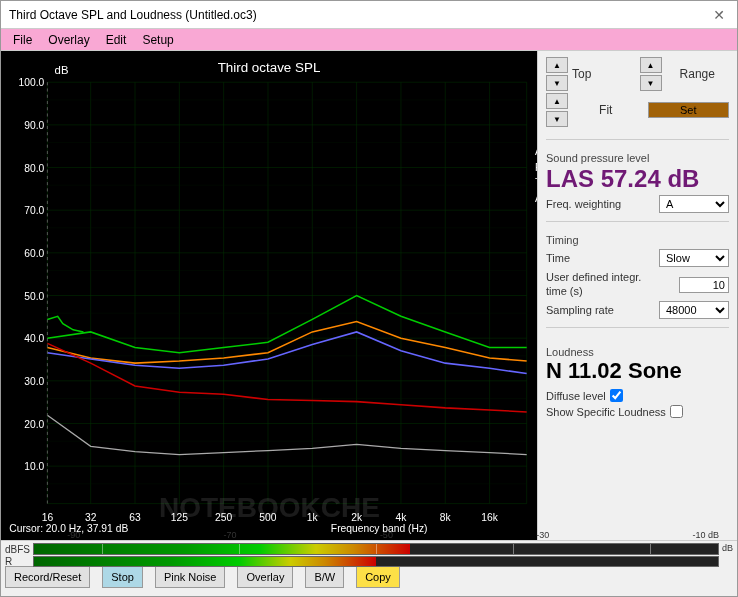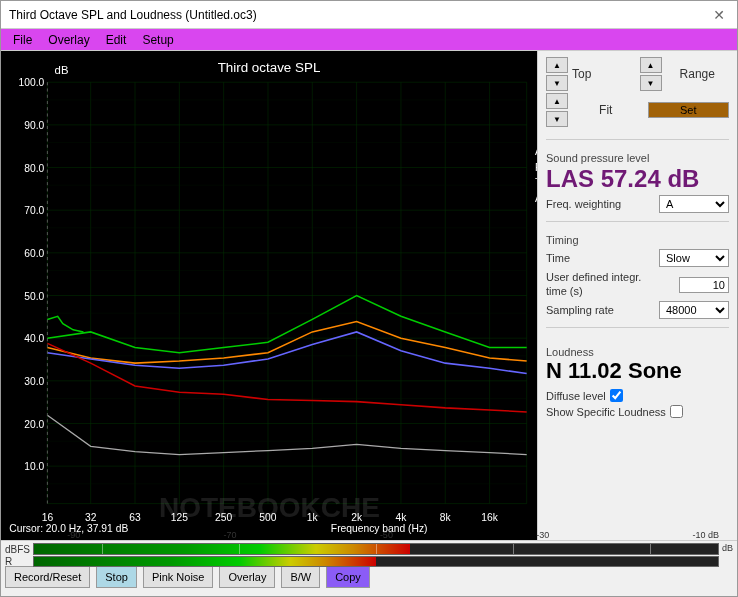--- a/index.html
+++ b/index.html
@@ -4,21 +4,21 @@
   <style>
     * { box-sizing: border-box; margin: 0; padding: 0; }
     body { font-family: 'Segoe UI', Arial, sans-serif; font-size: 12px; background: #f0f0f0; width: 738px; height: 597px; overflow: hidden; }
     
     .window { width: 738px; height: 597px; background: #f0f0f0; border: 1px solid #999; display: flex; flex-direction: column; }
     
     .title-bar { background: #fff; border-bottom: 1px solid #ccc; padding: 4px 8px; display: flex; justify-content: space-between; align-items: center; height: 28px; }
     .title-text { font-size: 12px; color: #000; }
     .close-btn { width: 20px; height: 20px; display: flex; align-items: center; justify-content: center; cursor: pointer; font-size: 14px; color: #666; }
     
-    .menu-bar { background: #d946ef; border-bottom: 1px solid #ccc; display: flex; padding: 2px 4px; height: 22px; align-items: flex-start; }
+    .menu-bar { background: #f9a8d4; border-bottom: 1px solid #ccc; display: flex; padding: 2px 4px; height: 22px; align-items: flex-start; }
     .menu-item { padding: 2px 8px; cursor: pointer; font-size: 12px; color: #000; }
     
     .main-content { display: flex; flex: 1; overflow: hidden; }
     
     .chart-area { flex: 1; background: #000; position: relative; overflow: hidden; }
     
     .side-panel { width: 200px; background: #f0f0f0; border-left: 1px solid #ccc; padding: 6px 8px; display: flex; flex-direction: column; gap: 4px; overflow-y: auto; }
     
     .nav-buttons { display: flex; flex-direction: column; gap: 2px; margin-bottom: 4px; }
     .nav-row { display: flex; gap: 4px; align-items: center; }
@@ -40,24 +40,24 @@
     
     .loudness-section { margin-top: 6px; }
     .loudness-value { font-size: 22px; font-weight: bold; color: #000; line-height: 1.15; }
     
     .checkbox-row { display: flex; align-items: center; gap: 4px; margin-top: 3px; }
     .checkbox-row input[type=checkbox] { width: 13px; height: 13px; }
     .checkbox-label { font-size: 11px; color: #333; }
     
     .bottom-bar { height: 56px; background: #f0f0f0; border-top: 1px solid #ccc; display: flex; flex-direction: column; }
     
-    .bottom-buttons { display: flex; align-items: center; padding: 2px 4px; gap: 6px; height: 16px; }
+    .bottom-buttons { display: flex; align-items: center; padding: 2px 4px; gap: 12px; height: 16px; }
     .bottom-btn { padding: 2px 8px; font-size: 11px; background: #e1e1e1; border: 1px solid #999; cursor: pointer; height: 22px; }
     .stop-btn { background: #add8e6; border: 1px solid #999; }
-    .copy-btn { background: #8b5cf6; border: 1px solid #999; }
+    .copy-btn { background: #fde047; border: 1px solid #999; }
     
     .watermark { position: absolute; bottom: 10px; left: 50%; transform: translateX(-50%); opacity: 0.35; pointer-events: none; }
     
     
     .chart-svg { position: absolute; top: 0; left: 0; width: 100%; height: 100%; }
     
     .chart-wrapper { position: relative; width: 100%; height: 100%; }
   </style>
 </head>
 <body>

